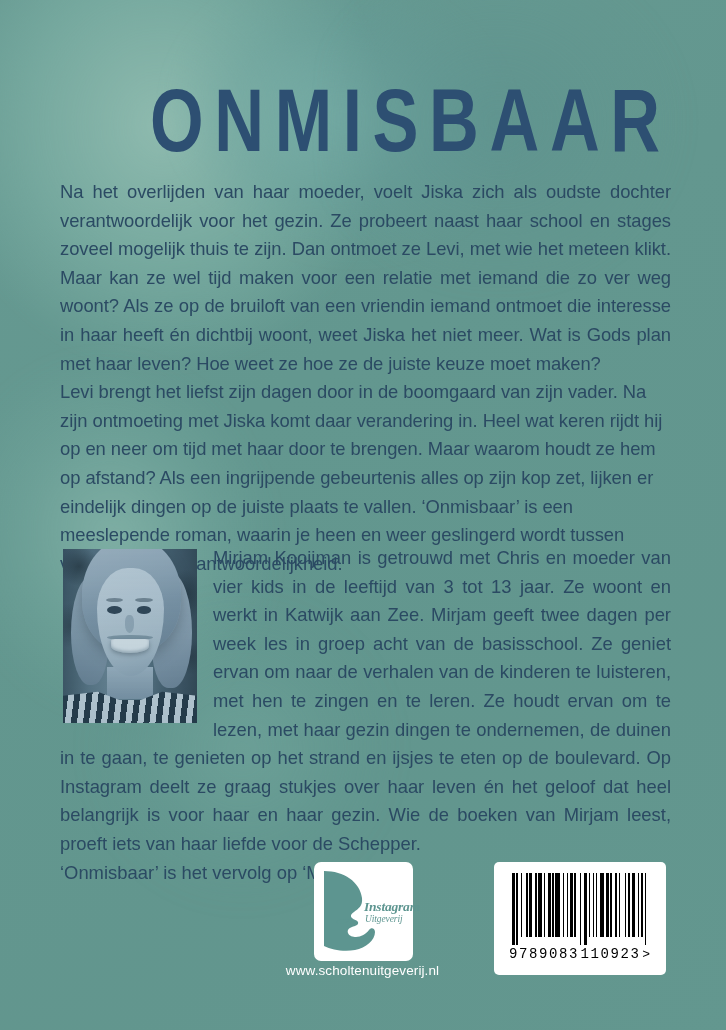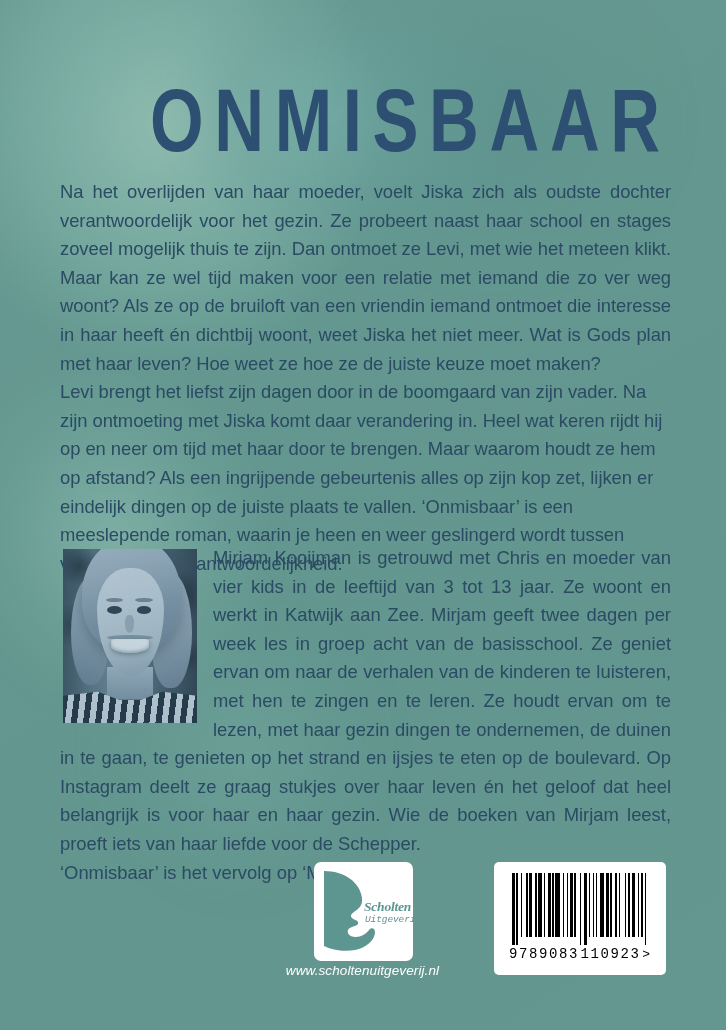--- a/index.html
+++ b/index.html
@@ -283,37 +283,37 @@
     font-style: italic;
     font-weight: bold;
     font-size: 13.5px;
     letter-spacing: -0.2px;
   }
   .logo-sub {
     position: absolute;
     left: 51px;
     top: 52px;
     color: #5d9590;
-    font-family: Liberation Mono, monospace;
+    font-family: Liberation Serif, serif;
     font-style: italic;
     font-size: 9.5px;
     letter-spacing: -0.1px;
   }
   .site-url {
     position: absolute;
     left: 0;
     top: 963px;
     width: 726px;
     text-align: center;
     color: #ffffff;
     font-size: 13.5px;
     letter-spacing: 0.1px;
   }
   
-  .site-url span { display: inline-block; transform: translateX(-0.5px); font-style: italic; }
+  .site-url span { display: inline-block; transform: translateX(-0.5px); }
 
   
   .barcode-box {
     position: absolute;
     left: 494px;
     top: 862px;
     width: 172px;
     height: 113px;
     background: #ffffff;
     border-radius: 5px;
@@ -390,21 +390,21 @@
   </div>
 
   <div class="logo-box">
     <svg class="logo-svg" viewBox="0 0 99 99">
       <path fill="#5d9590" d="M10,9 C30,9 46,20 48,36 C49,44 44,47 40,50 C37,52 36,54 38,56
                C40,58 43,58 44,60 C45,63 41,64 38,65 C35,66 33,68 34,71
                C35,74 39,75 42,75 C47,75 52,72 55,68 C57,65 61,66 61,70
                C61,78 52,86 41,88 C30,90 18,88 10,84 Z"></path>
       <path fill="#5d9590" d="M22,60 C26,57 32,56 36,58 C33,60 30,61 27,62 C25,62 23,61 22,60 Z"></path>
     </svg>
-    <div class="logo-word">Scholten</div>
+    <div class="logo-word">Instagram</div>
     <div class="logo-sub">Uitgeverij</div>
   </div>
 
   <div class="site-url"><span>www.scholtenuitgeverij.nl</span></div>
 
   <div class="barcode-box">
     <div class="bars" id="bars">
         <div class="bar" style="width: 3.24px; height: 72px; background: rgb(0, 0, 0);"></div>
         <div class="bar" style="width: 1.62px; height: 72px; background: transparent;"></div>
         <div class="bar" style="width: 1.62px; height: 72px; background: rgb(0, 0, 0);"></div>

